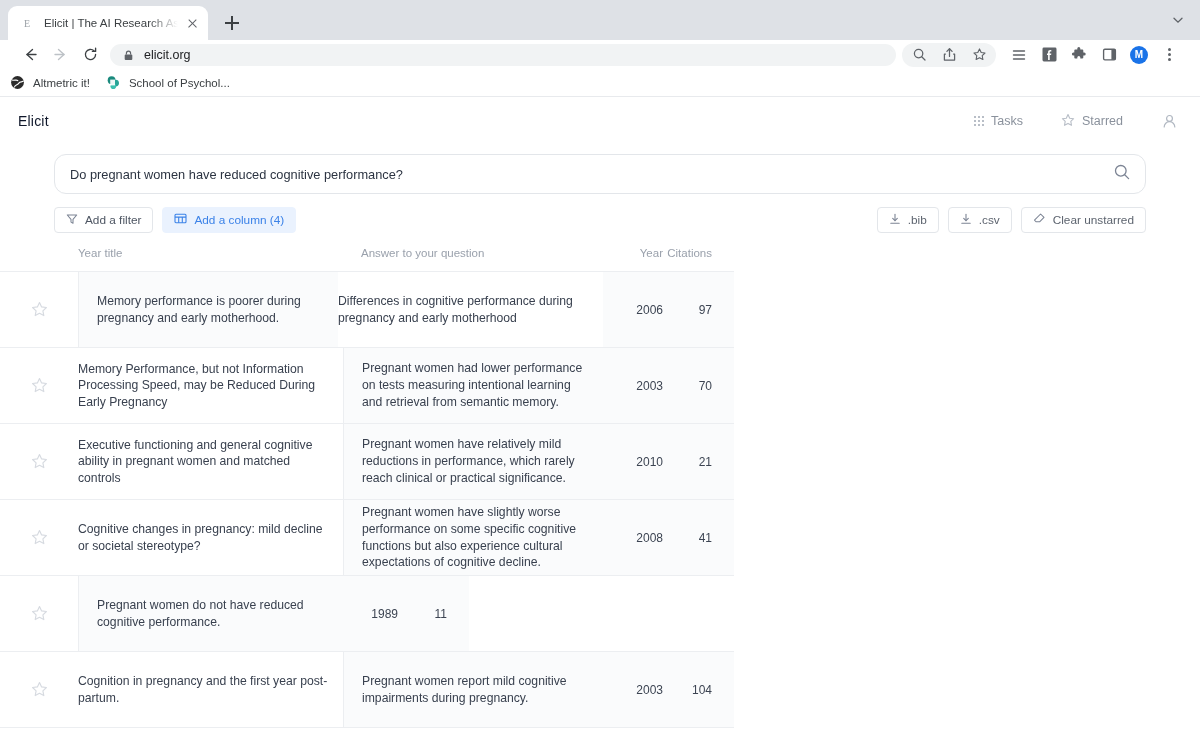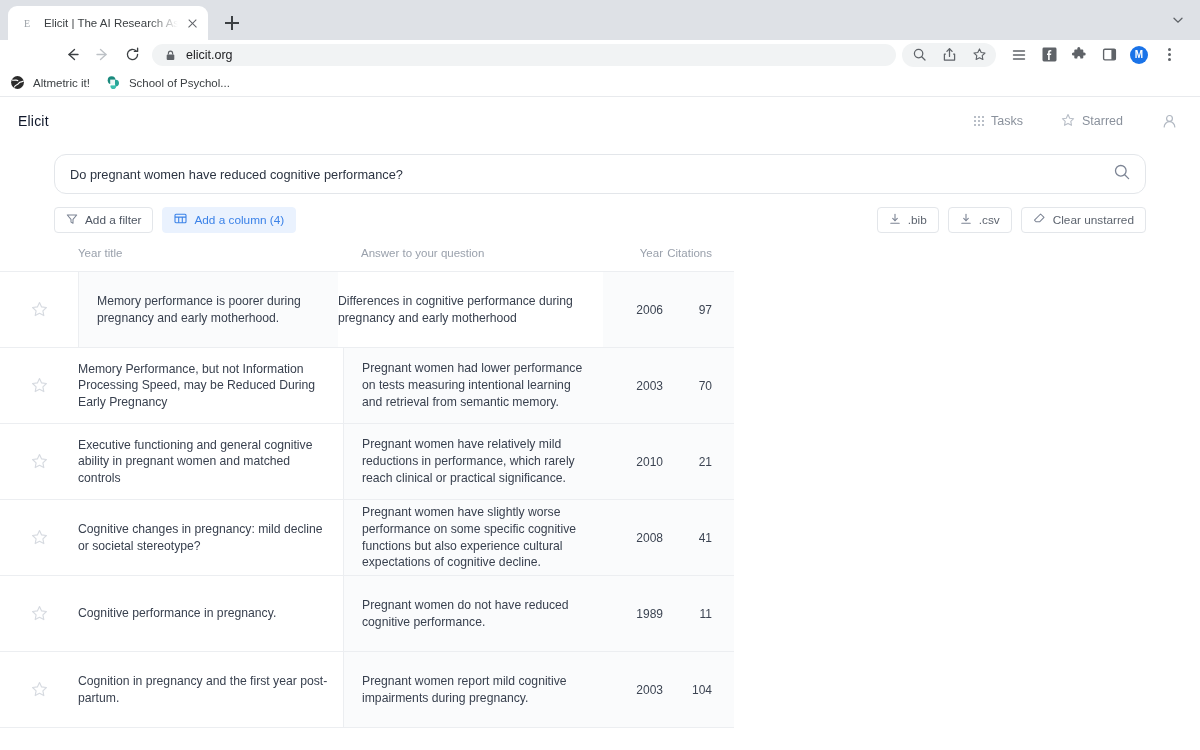--- a/index.html
+++ b/index.html
@@ -57,21 +57,20 @@
   .newtab::after  { left: 13.2px; top: 7px; width: 1.6px; height: 14px; }
   .tabstrip-right {
     margin-left: auto; margin-right: 10px; margin-bottom: 8px;
     width: 24px; height: 24px; display: flex; align-items: center; justify-content: center;
   }
 
   .toolbar {
     height: 29px; background: #ffffff;
     display: flex; align-items: center; padding: 0 16px;
     flex: 0 0 29px;
-    margin-left: 42px;
   }
   .nav-btn {
     width: 28px; height: 28px; display: flex; align-items: center; justify-content: center;
     margin-right: 2px;
   }
   .omnibox {
     flex: 1 1 auto; height: 22px; background: #f1f3f4; border-radius: 11px;
     display: flex; align-items: center; padding: 0 12px; margin: 0 6px 0 4px;
     max-width: 830px;
   }
@@ -490,23 +489,20 @@
             <div class="cell cite-cell col-cite">
               <span class="num">41</span>
             </div>
           </div>
           <div class="trow">
             <div class="cell star-cell col-star">
               <svg width="17" height="17" viewBox="0 0 17 17">
                 <path d="M8.5 1.5 L10.6 5.9 L15.4 6.5 L11.9 9.8 L12.8 14.6 L8.5 12.3 L4.2 14.6 L5.1 9.8 L1.6 6.5 L6.4 5.9 Z" stroke="#d6dae0" stroke-width="1.15" fill="none" stroke-linejoin="round"></path>
               </svg>
             </div>
-            <div class="cell col-title">
-              <span class="paper-title">Cognitive performance in pregnancy.</span>
-            </div>
             <div class="cell answer-cell col-answer">
               <span class="answer-text">Pregnant women do not have reduced cognitive performance.</span>
             </div>
             <div class="cell year-cell col-year">
               <span class="num">1989</span>
             </div>
             <div class="cell cite-cell col-cite">
               <span class="num">11</span>
             </div>
           </div>

